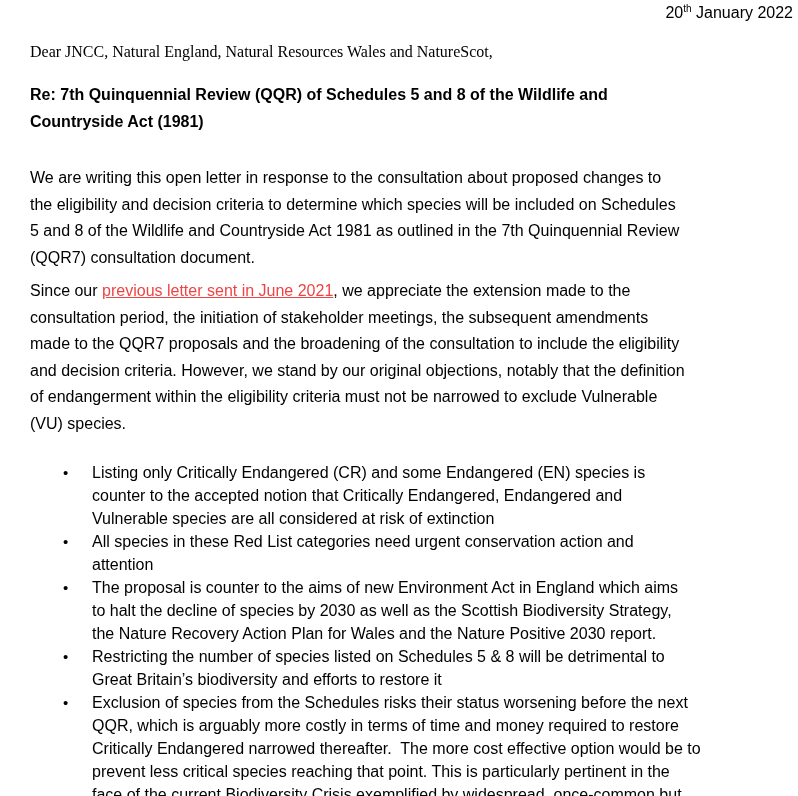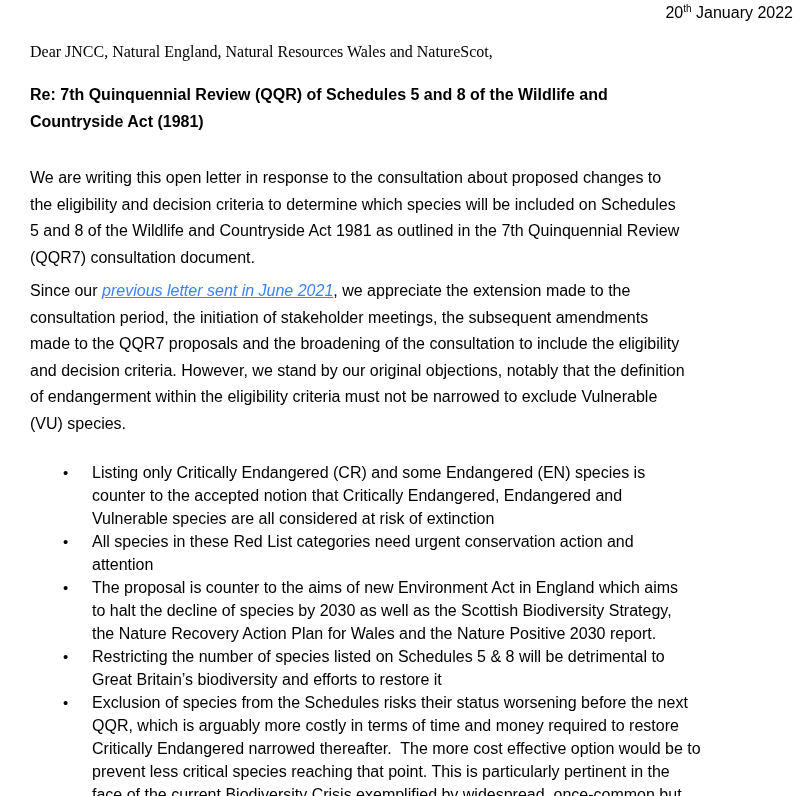--- a/index.html
+++ b/index.html
@@ -50,24 +50,23 @@
     line-height: 26.5px;
     width: 768px;
   }
   .para2 {
     margin-top: 7px;
     line-height: 26.5px;
     width: 768px;
   }
   .ln { white-space: pre; }
   .link {
-    color: #3b82f6;
+    color: #ef4444;
     text-decoration: underline;
     cursor: pointer;
-    font-style: italic;
   }
   ul.bullets {
     margin: 24px 0 0 0;
     padding: 0 0 16px 62px;
     line-height: 23px;
     list-style: none;
     width: 706px;
   }
   ul.bullets li {
     position: relative;

